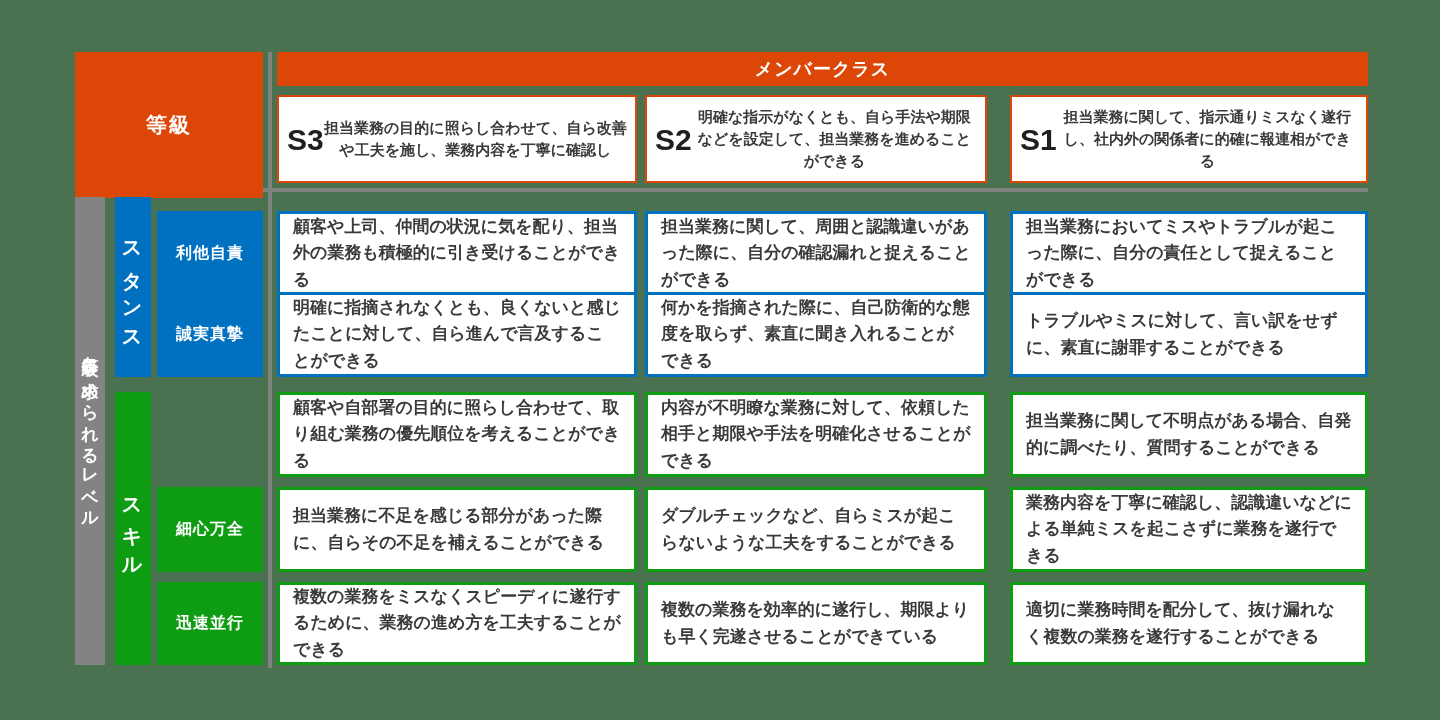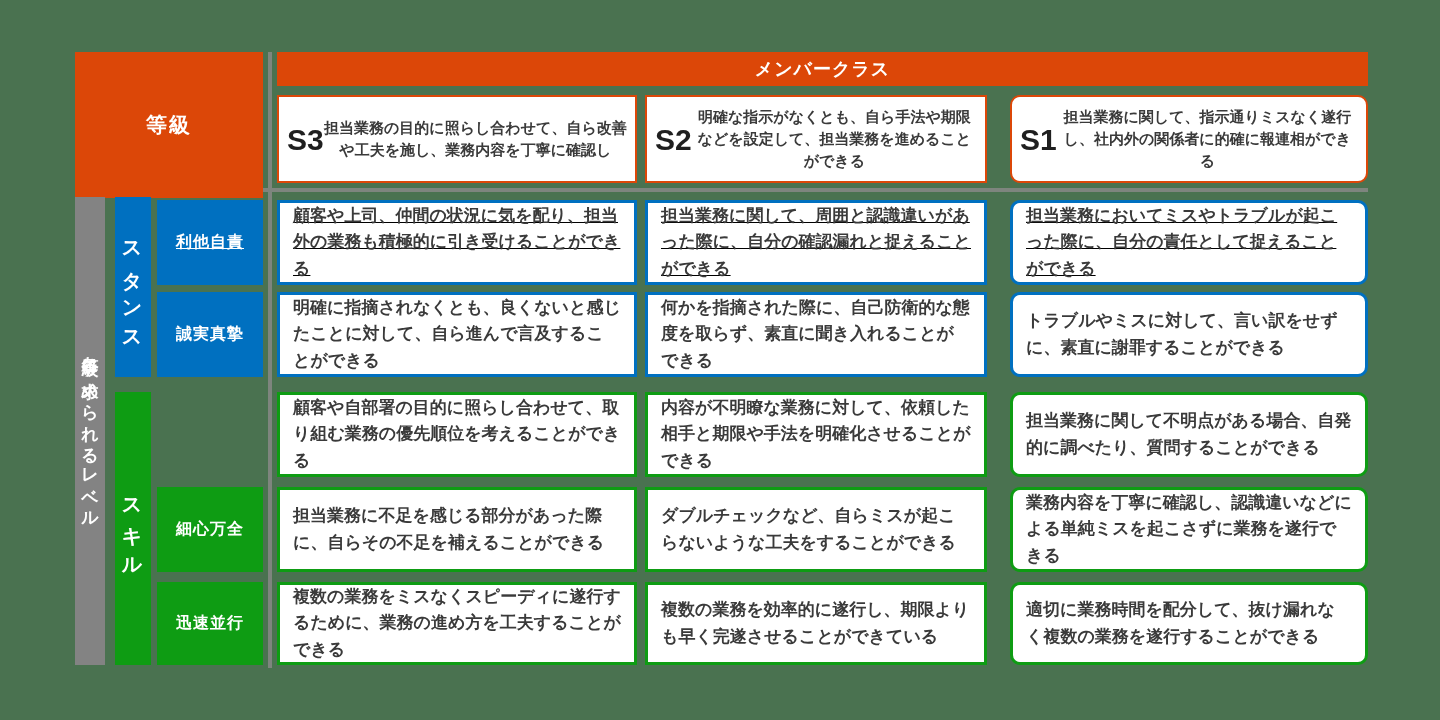--- a/index.html
+++ b/index.html
@@ -19,23 +19,23 @@
   .grade-cell{position:absolute;left:75px;top:52px;width:188px;height:146px;background:var(--orange);
     display:flex;align-items:center;justify-content:center;color:#fff;font-weight:bold;font-size:21px;letter-spacing:2px;}
   .memberbar{position:absolute;left:277px;top:52px;width:1091px;height:34px;background:var(--orange);
     display:flex;align-items:center;justify-content:center;color:#fff;font-weight:bold;font-size:18px;letter-spacing:1px;}
   .classbox{position:absolute;top:95px;height:88px;background:#fff;border:2px solid var(--orange);
     display:flex;align-items:center;justify-content:center;text-align:center;padding:2px 8px;}
   .classtitle{font-size:30px;font-weight:bold;color:var(--title_text);line-height:1.1;}
   .classdesc{font-size:15px;font-weight:bold;color:var(--cell_text);line-height:1.45;}
 
   
-  .c1{left:277px;width:360px;} .c2{left:645px;width:342px;} .c3{left:1010px;width:358px;border-radius:10px;}
+  .c1{left:277px;width:360px;} .c2{left:645px;width:342px;} .c3{left:1010px;width:358px;}
   
-  .r1{top:200px;height:85px;text-decoration:underline;} .r2{top:292px;height:85px;} .r3{top:392px;height:85px;}
+  .r1{top:211px;height:85px;} .r2{top:292px;height:85px;} .r3{top:392px;height:85px;}
   .r4{top:487px;height:85px;} .r5{top:582px;height:83px;}
 
   
   .levelbar{position:absolute;left:75px;top:197px;width:30px;height:468px;background:var(--gray_bar);
     display:flex;align-items:center;justify-content:center;}
   .sectionbar{position:absolute;left:115px;width:36px;display:flex;align-items:center;justify-content:center;}
   .sectionbar.stance{top:197px;height:180px;background:var(--blue);}
   .sectionbar.skill{top:392px;height:273px;background:var(--green);}
   .vtext{writing-mode:vertical-rl;text-orientation:upright;color:#fff;font-weight:bold;white-space:nowrap;}
   .levelbar .vtext{font-size:17px;letter-spacing:2px;}

